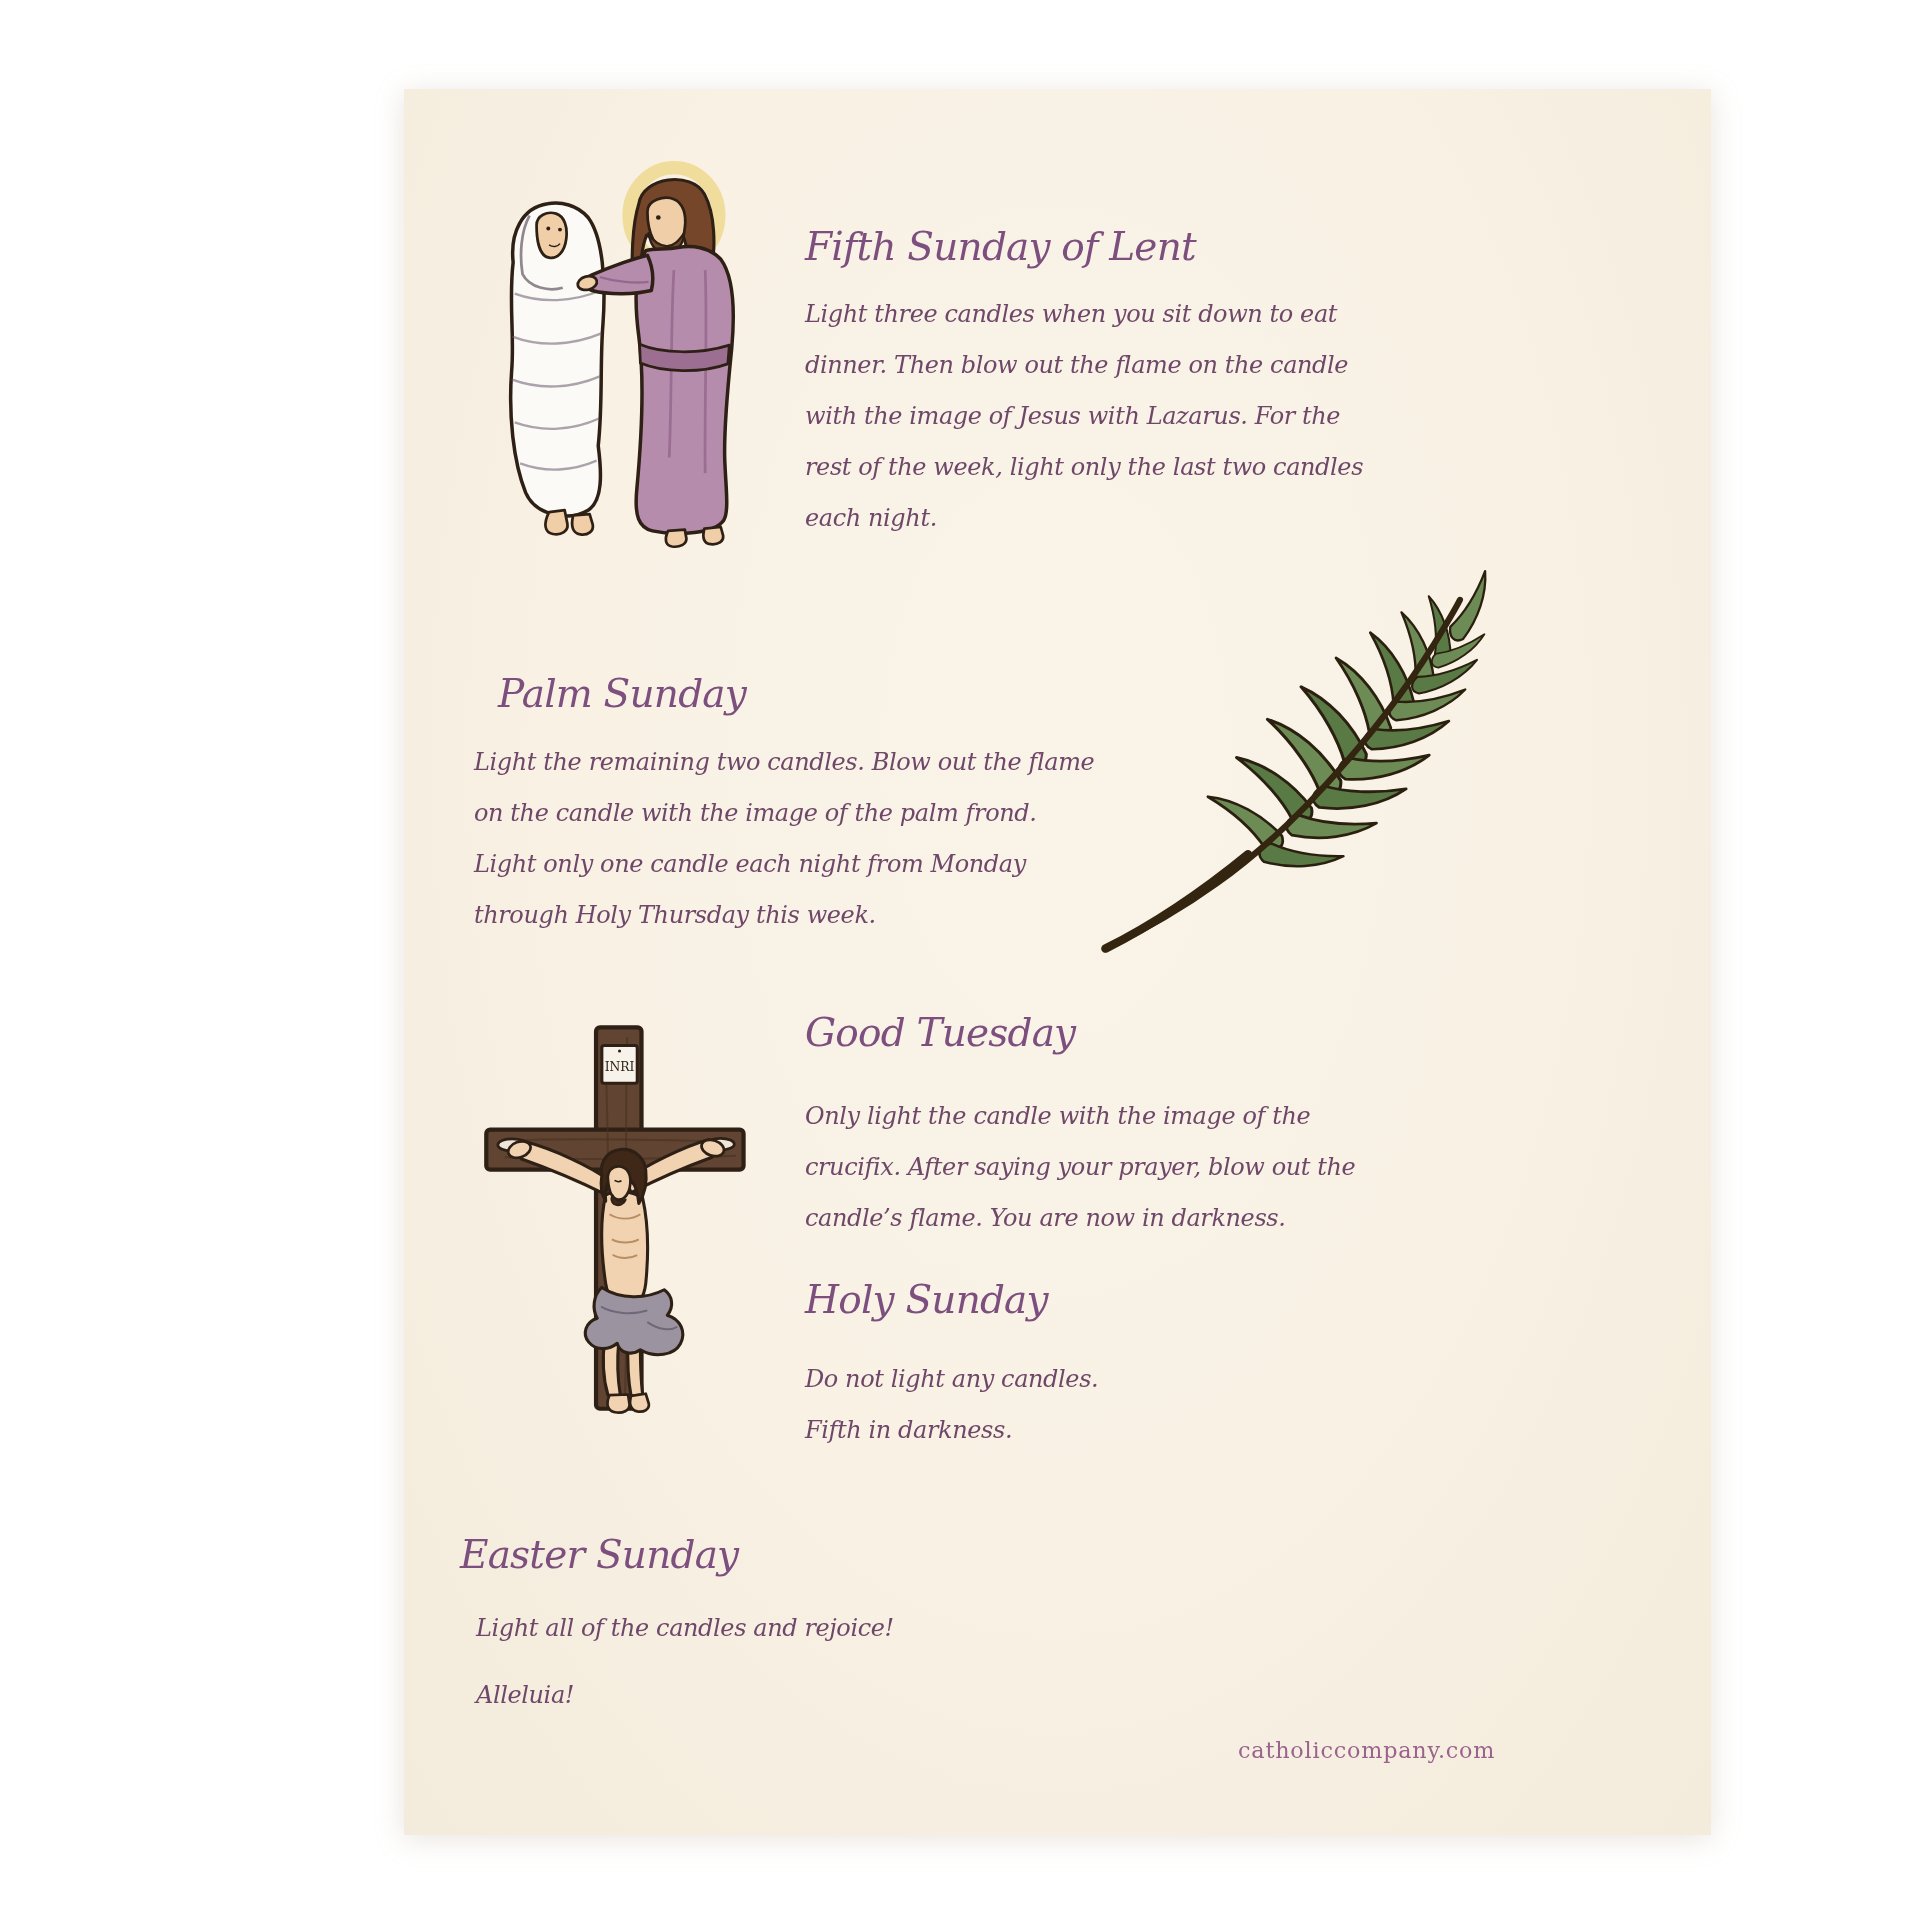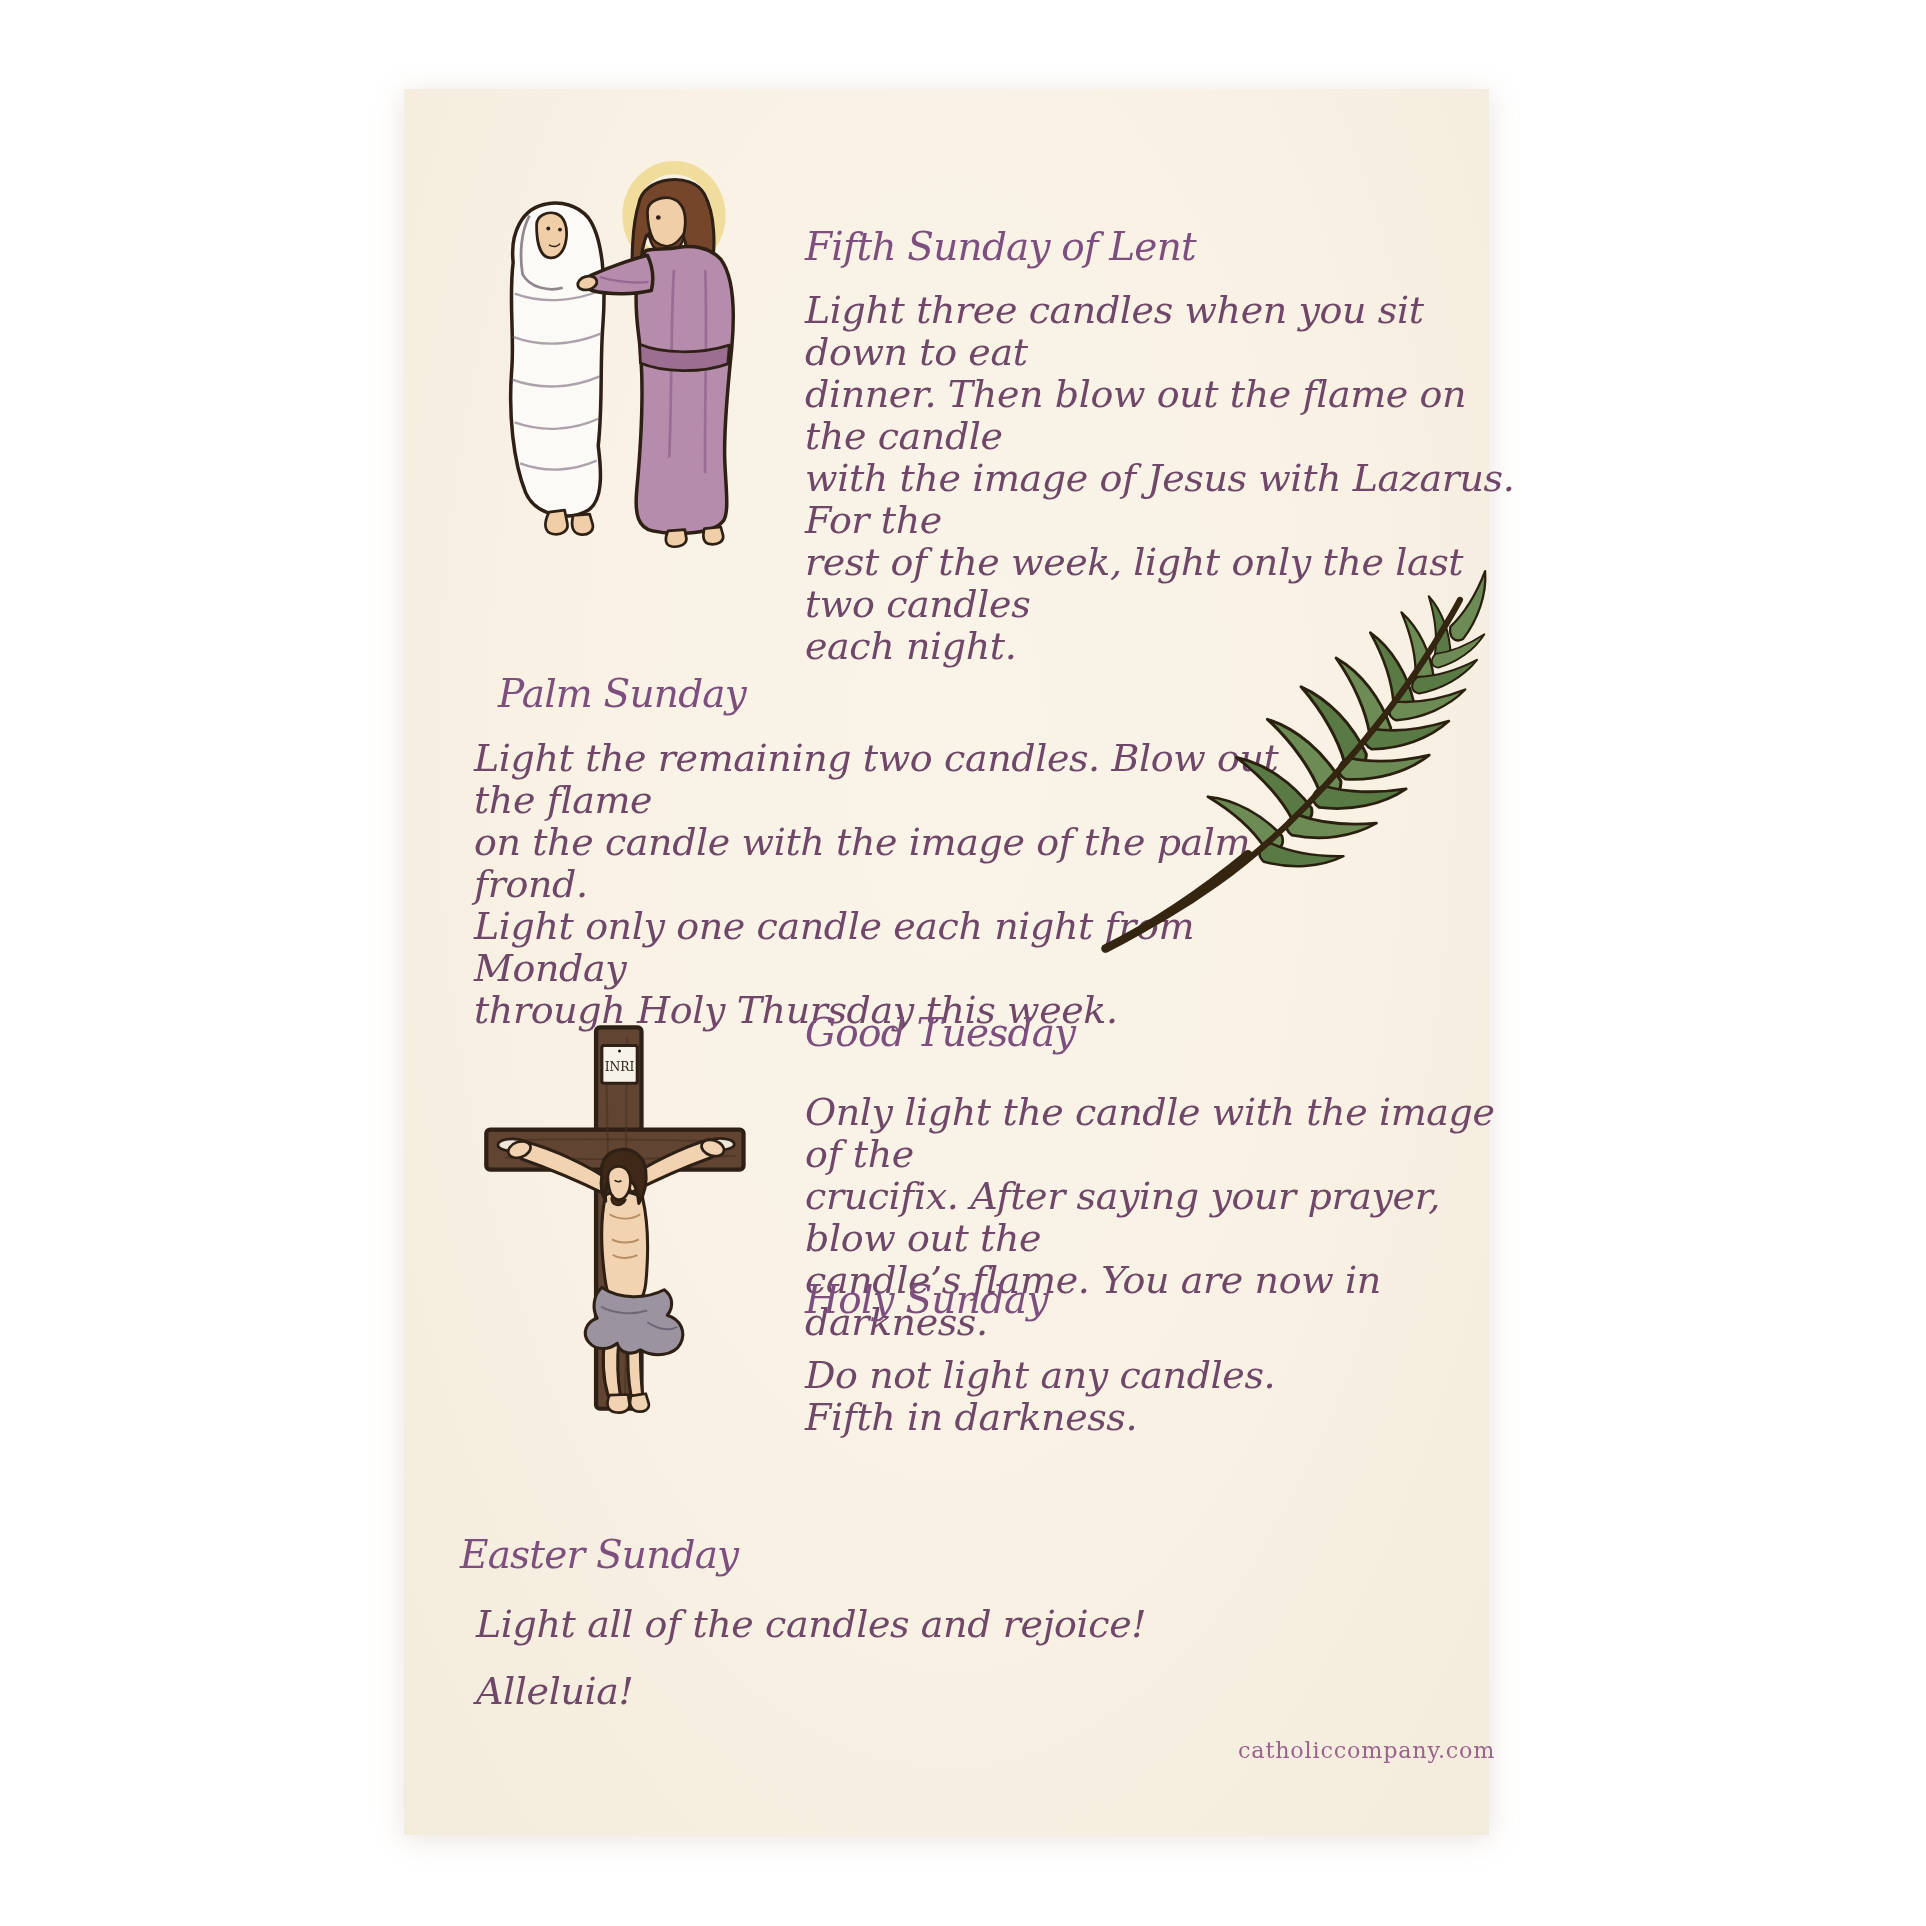--- a/index.html
+++ b/index.html
@@ -6,38 +6,38 @@
   body {
     width:1927px; height:1927px;
     background:#ffffff;
     font-family:"DejaVu Serif", serif;
     position:relative;
     overflow:hidden;
   }
   .card {
     position:absolute;
     left:404px; top:89px;
-    width:1085px; height:1746px;
+    width:1307px; height:1746px;
     background: radial-gradient(ellipse at 50% 38%, #faf3e8 0%, #f8f1e4 55%, #f3ebdb 100%);
     box-shadow: 0 3.9px 27px rgba(175,155,130,0.28);
   }
   .heading {
     position:absolute;
     font-style:italic;
     font-size:39px;
     line-height:1.1;
     color:#7d4f7e;
     white-space:nowrap;
     letter-spacing:-0.8px;
   }
   .bodytext {
     position:absolute;
     font-style:italic;
-    font-size:38px;
-    line-height:42px;
+    font-size:24px;
+    line-height:51px;
     color:#6f4769;
     white-space:pre-line;
     letter-spacing:-0.4px;
   }
   .illus { position:absolute; }
   .footer-text {
     position:absolute;
     font-size:22.3px;
     color:#9a638d;
     letter-spacing:0.8px;

